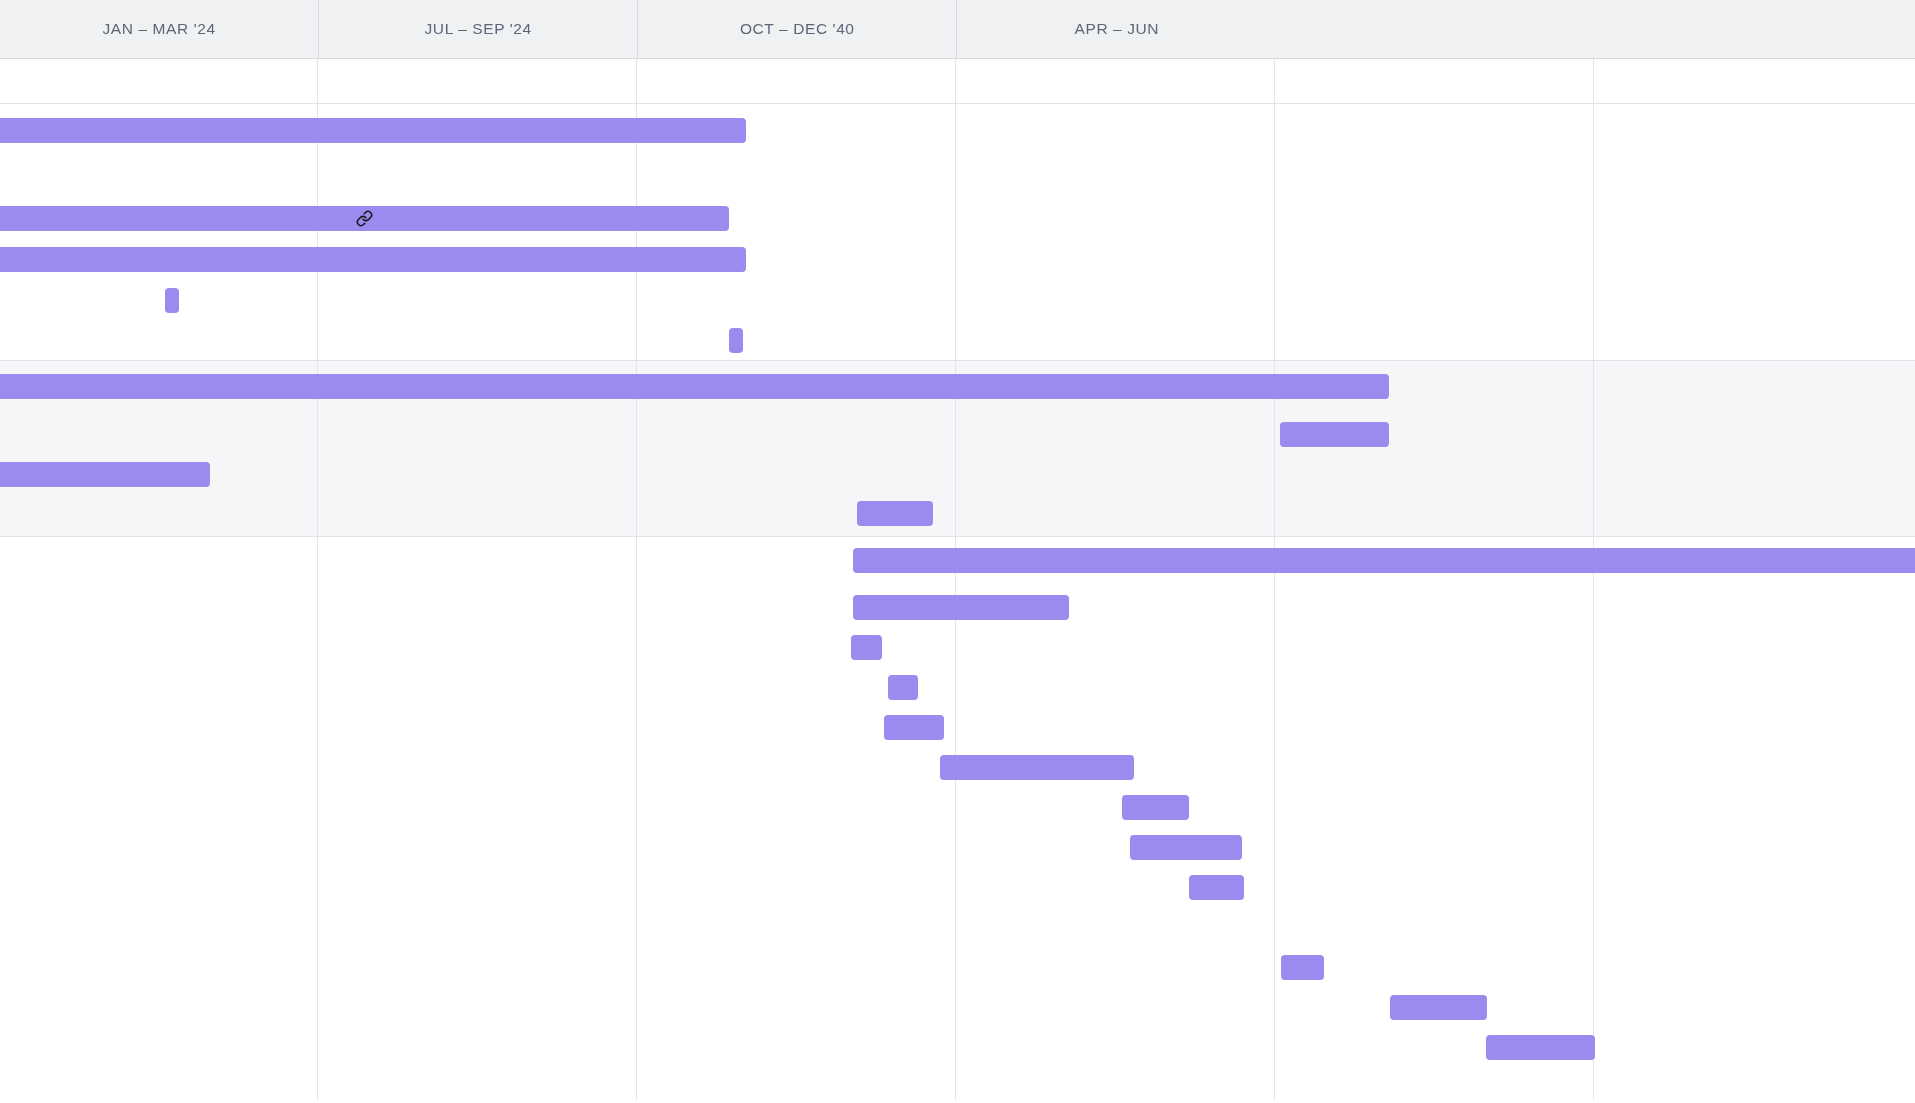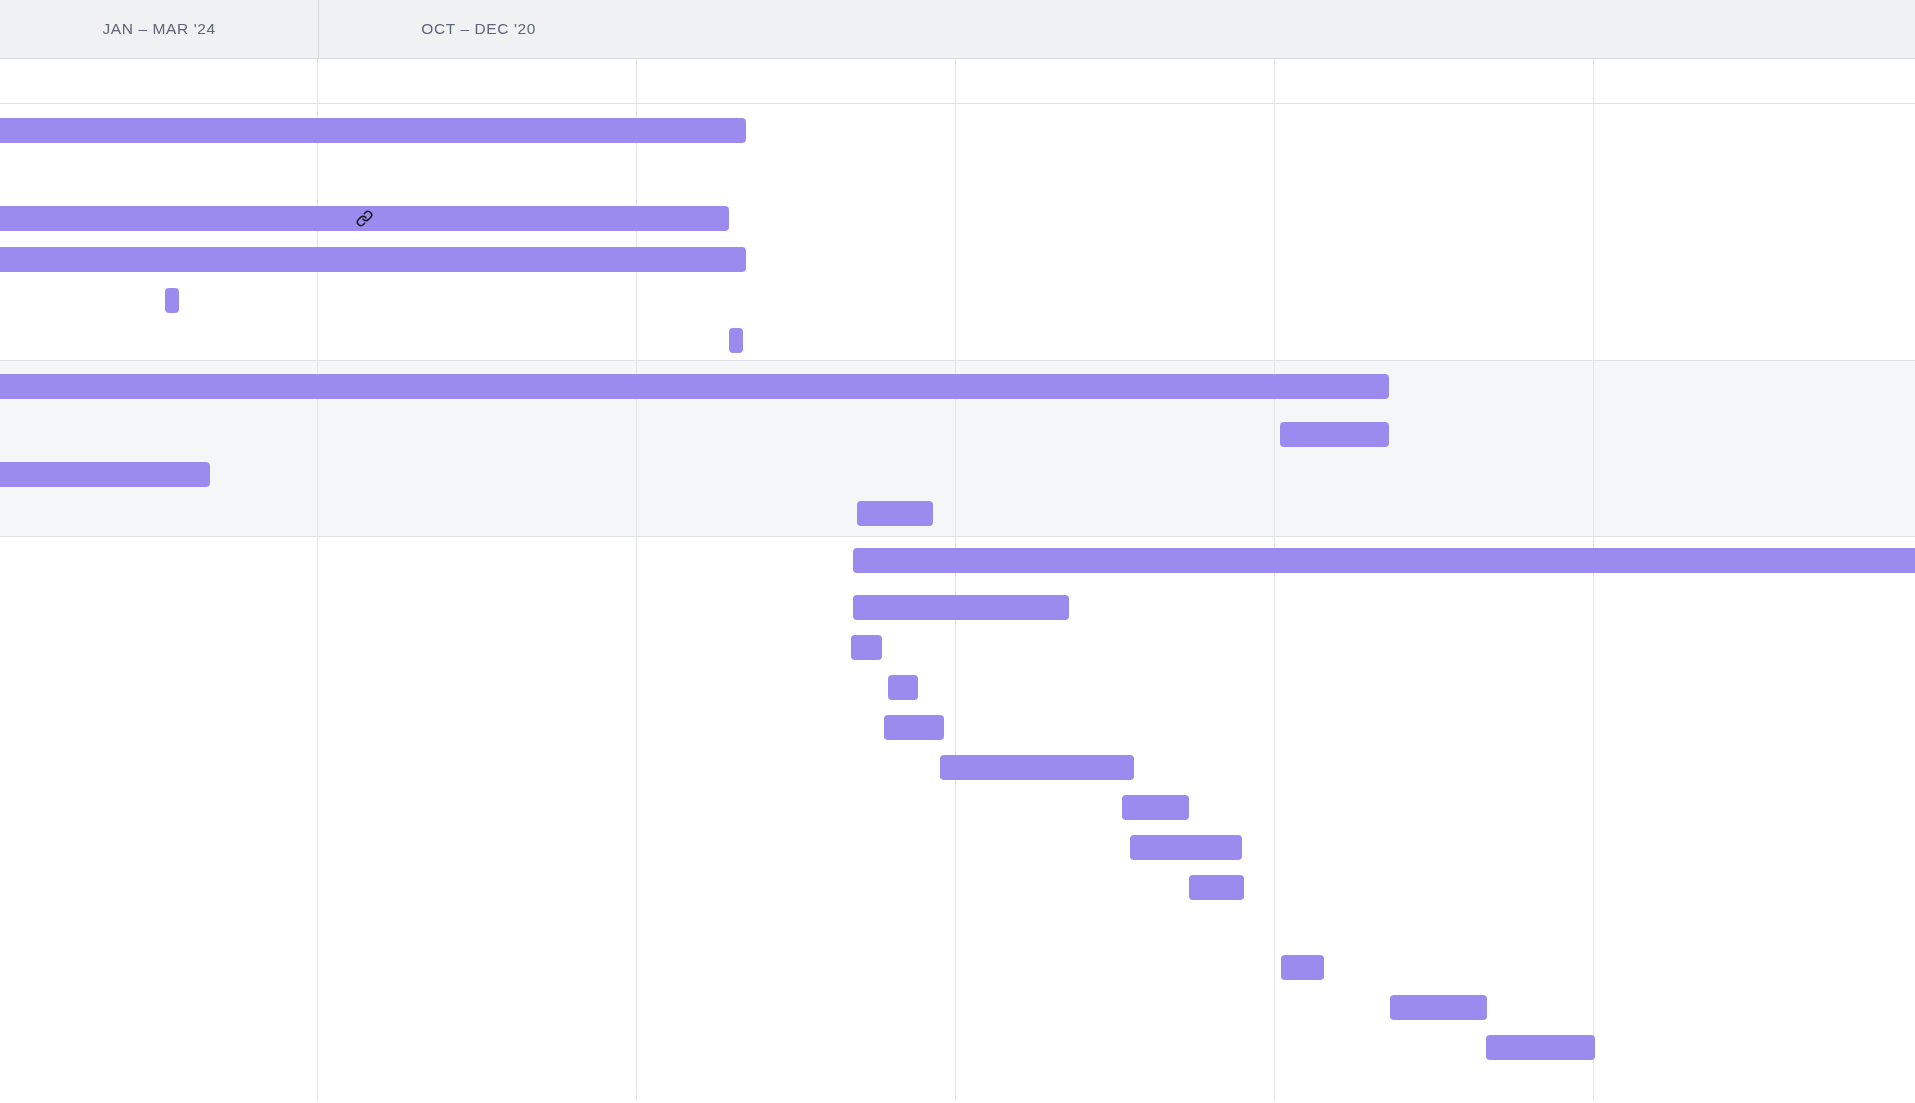--- a/index.html
+++ b/index.html
@@ -115,21 +115,27 @@
 </head>
 <body>
 
 <div class="gantt">
 
   <div class="gantt-header">
       <div class="period-cell">
         <span class="period-label">JAN – MAR '24</span>
       </div>
       <div class="period-cell">
-        <span class="period-label">OCT – DEC '20</span>
+        <span class="period-label">JUL – SEP '24</span>
+      </div>
+      <div class="period-cell">
+        <span class="period-label">OCT – DEC '40</span>
+      </div>
+      <div class="period-cell">
+        <span class="period-label">APR – JUN</span>
       </div>
     </div>
 
   <div class="grid-body">
       <div class="shade-band" style="top: 301px; height: 176px;"></div>
       <div class="h-line" style="top: 44px;"></div>
       <div class="h-line" style="top: 301px;"></div>
       <div class="h-line" style="top: 477px;"></div>
       <div class="v-line" style="left: 317px; height: 1041px;"></div>
       <div class="v-line" style="left: 636px; height: 1041px;"></div>

